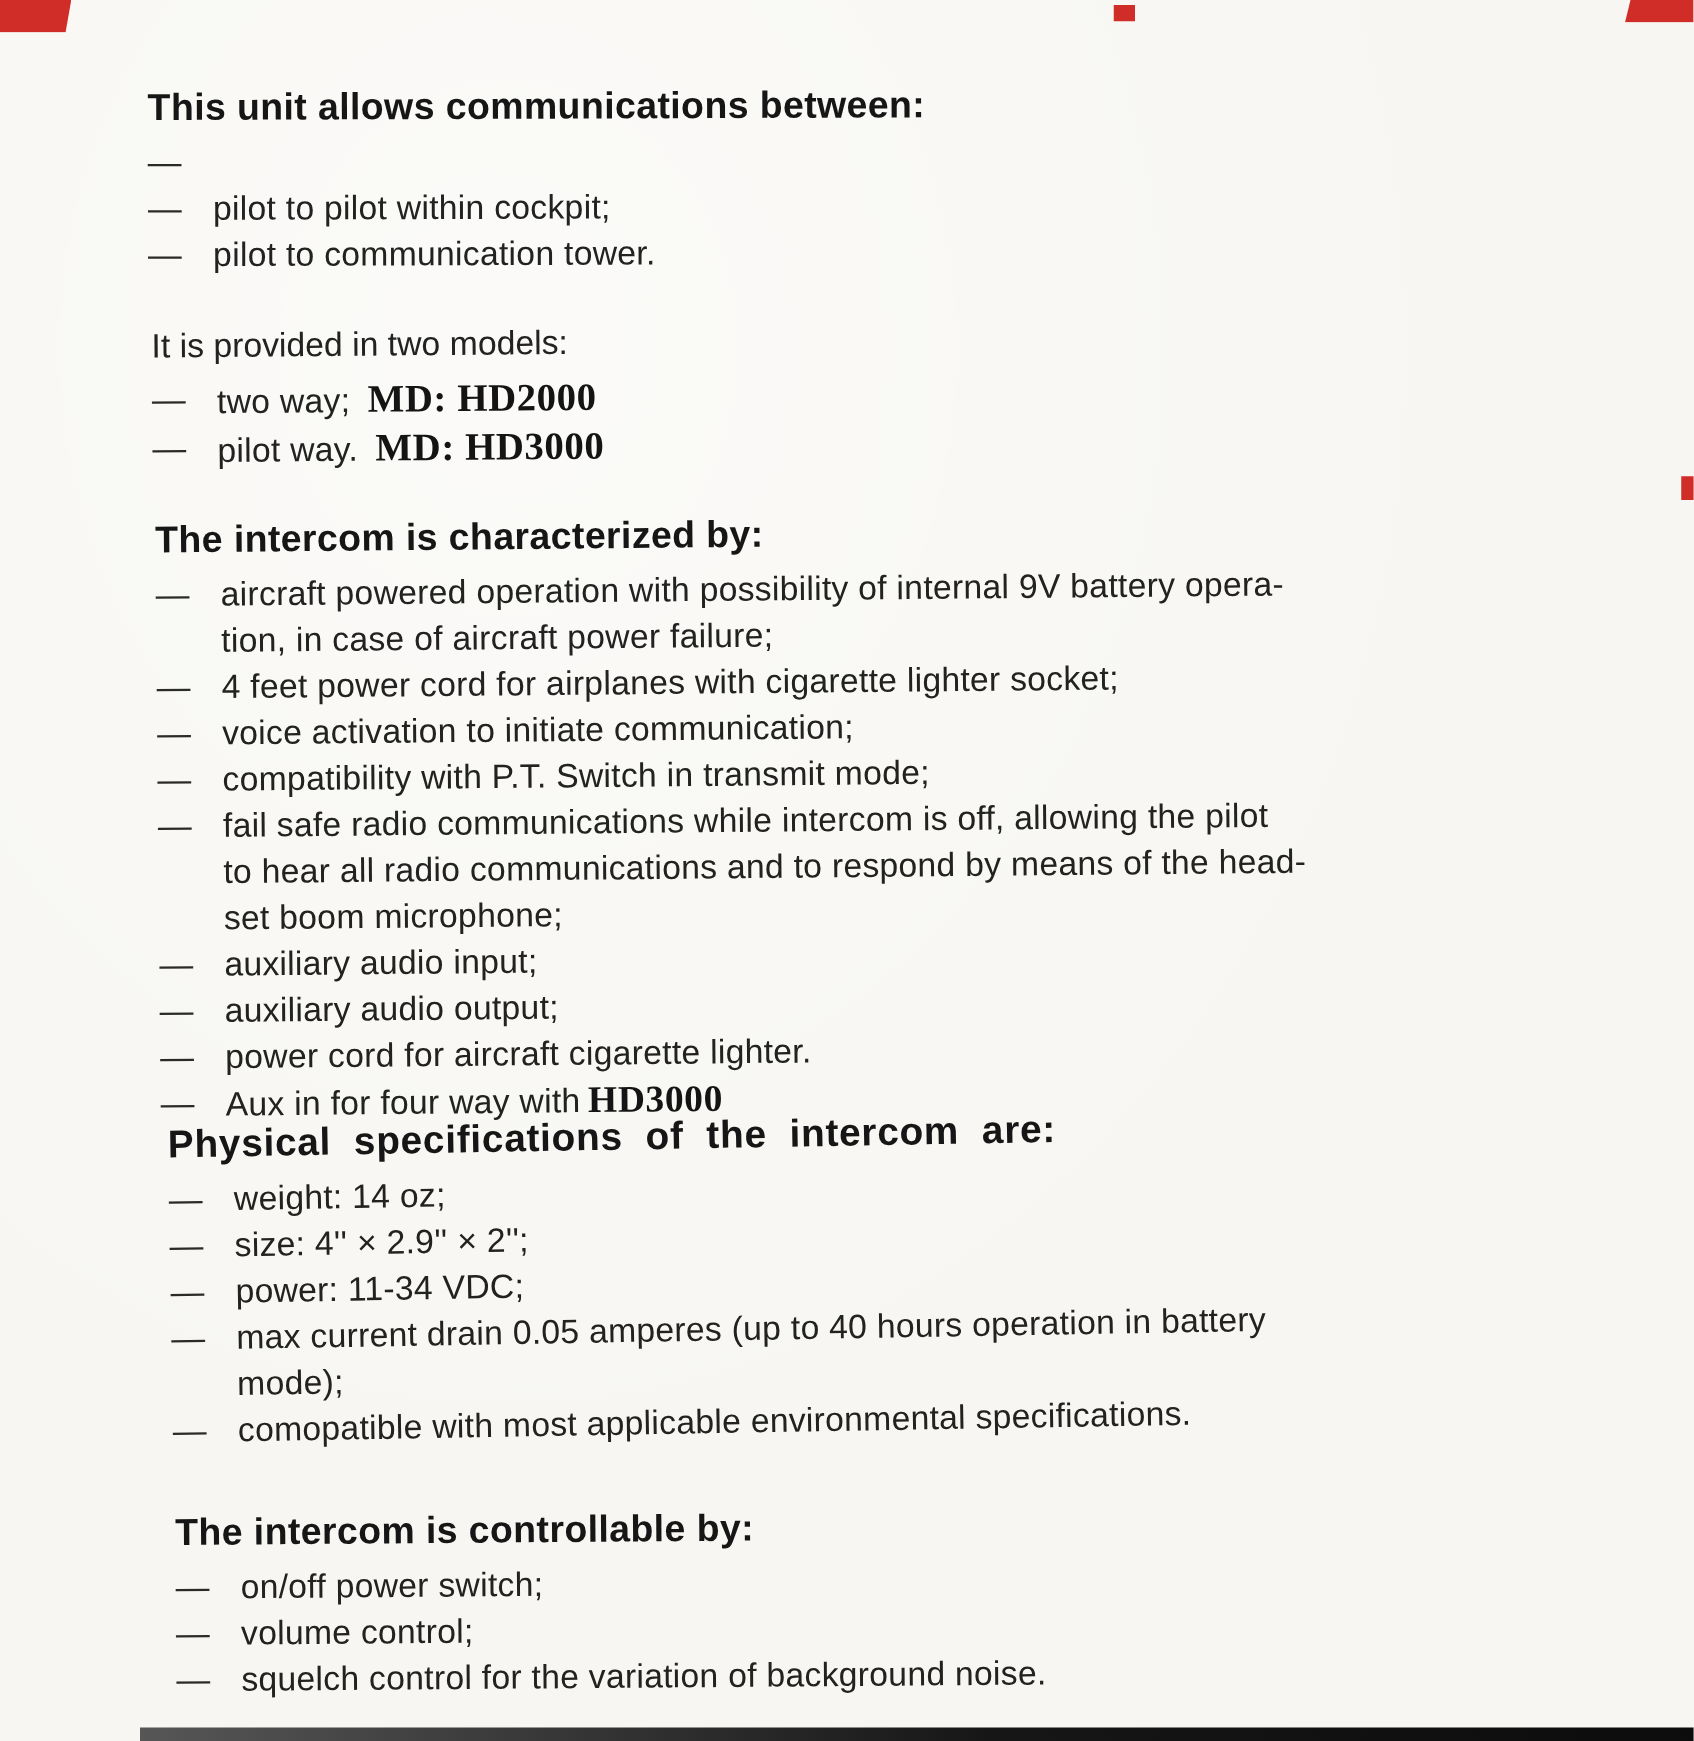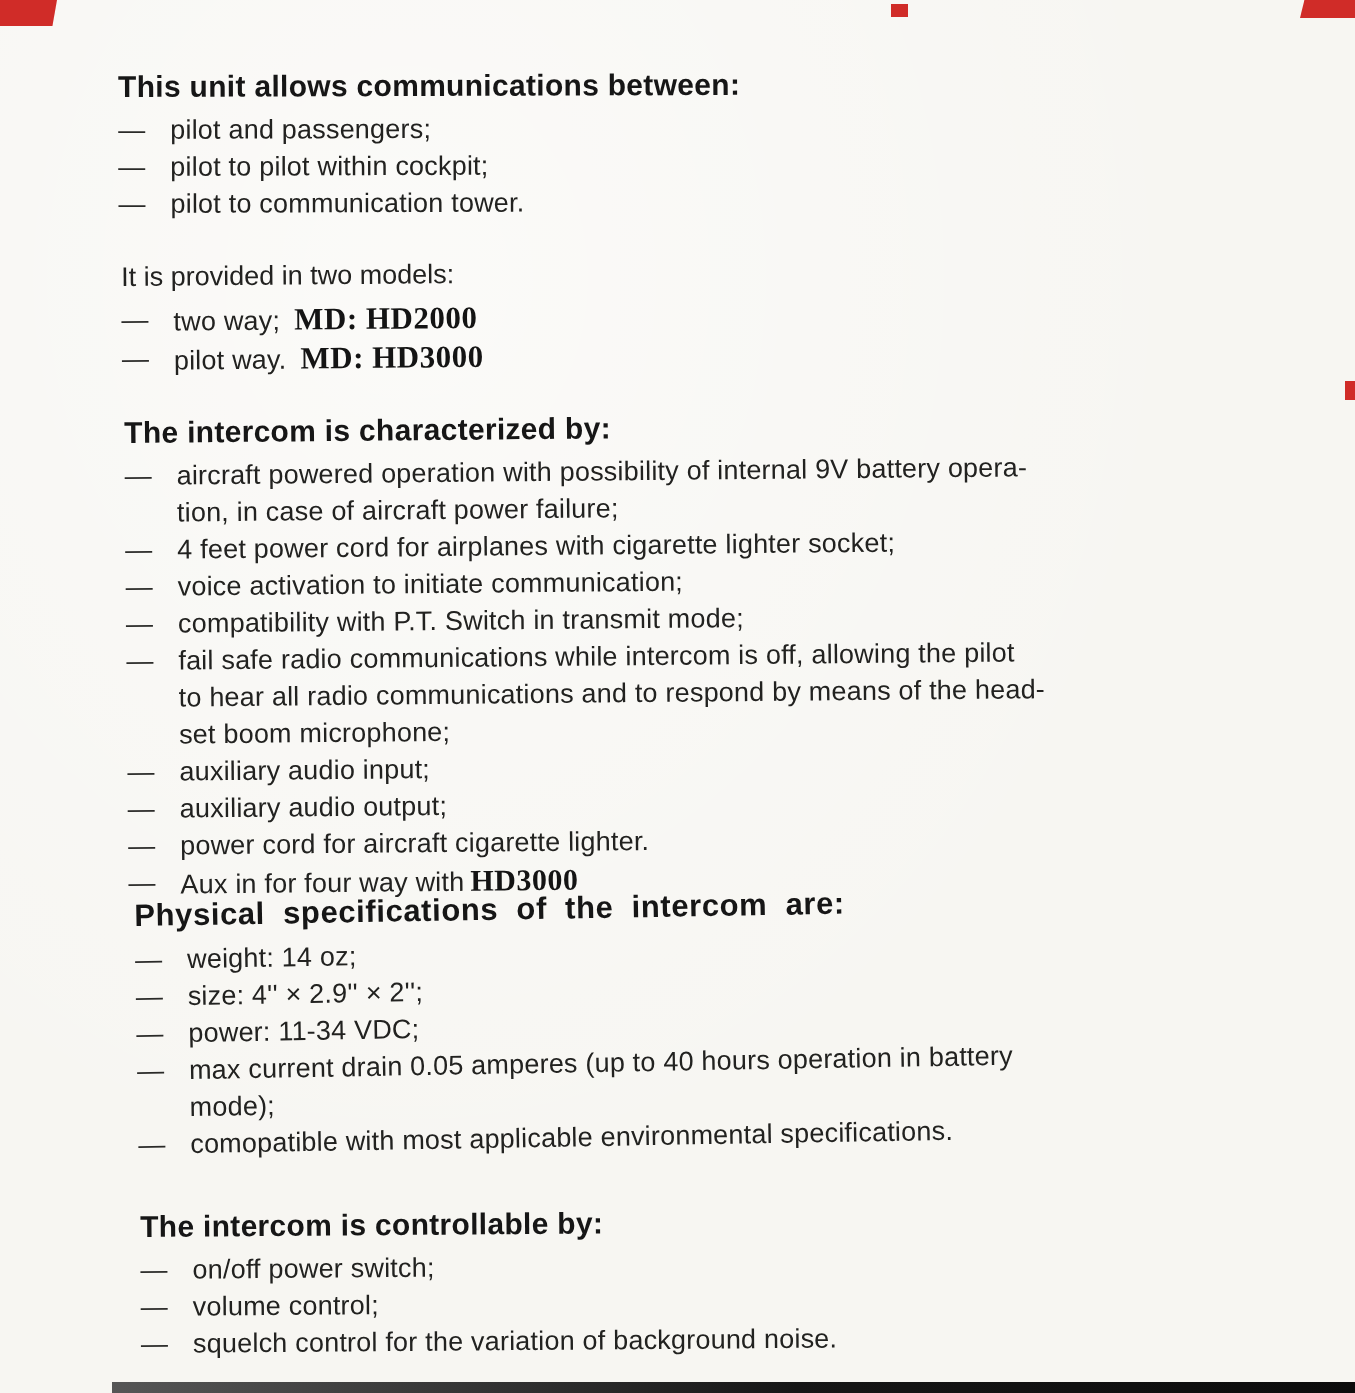--- a/index.html
+++ b/index.html
@@ -101,23 +101,20 @@
   <div class="mark mark-top-left"></div>
   <div class="mark mark-top-mid"></div>
   <div class="mark mark-top-right"></div>
   <div class="mark mark-right-edge"></div>
   <div class="edge-bar"></div>
 
   <div class="section" style="left:118px; top:70px; width:980px; transform:rotate(-0.2deg);">
     <div class="h1">This unit allows communications between:</div>
     <div class="li">
       <span class="dash">—</span>
-      <span class="txt">
-          <span class="ln">pilot and passengers;</span>
-        </span>
     </div>
     <div class="li">
       <span class="dash">—</span>
       <span class="txt">
           <span class="ln">pilot to pilot within cockpit;</span>
         </span>
     </div>
     <div class="li">
       <span class="dash">—</span>
       <span class="txt">

